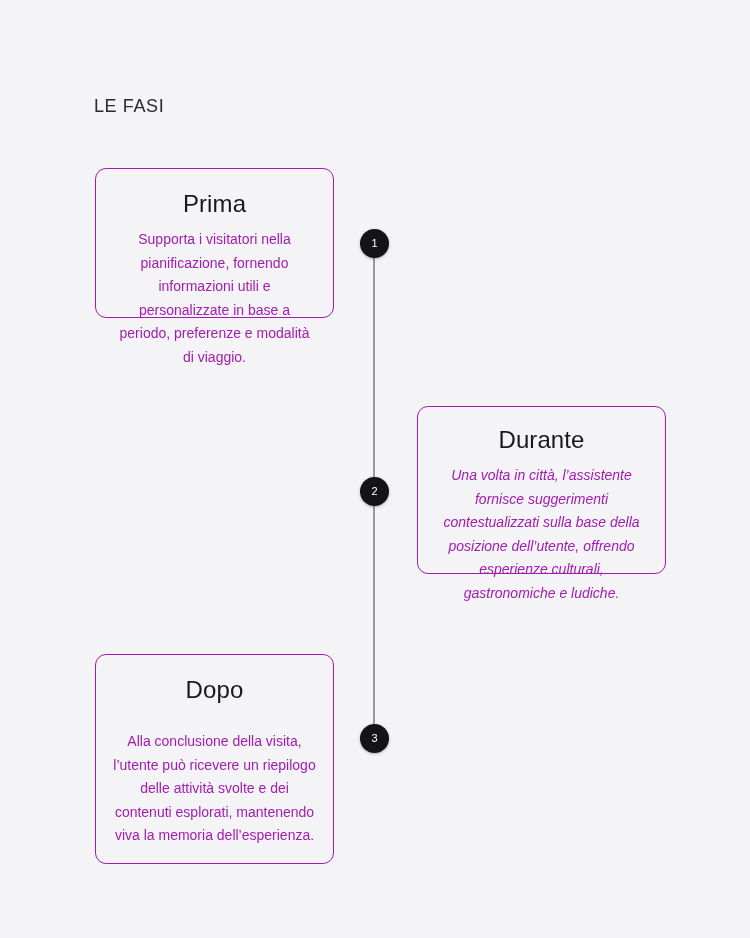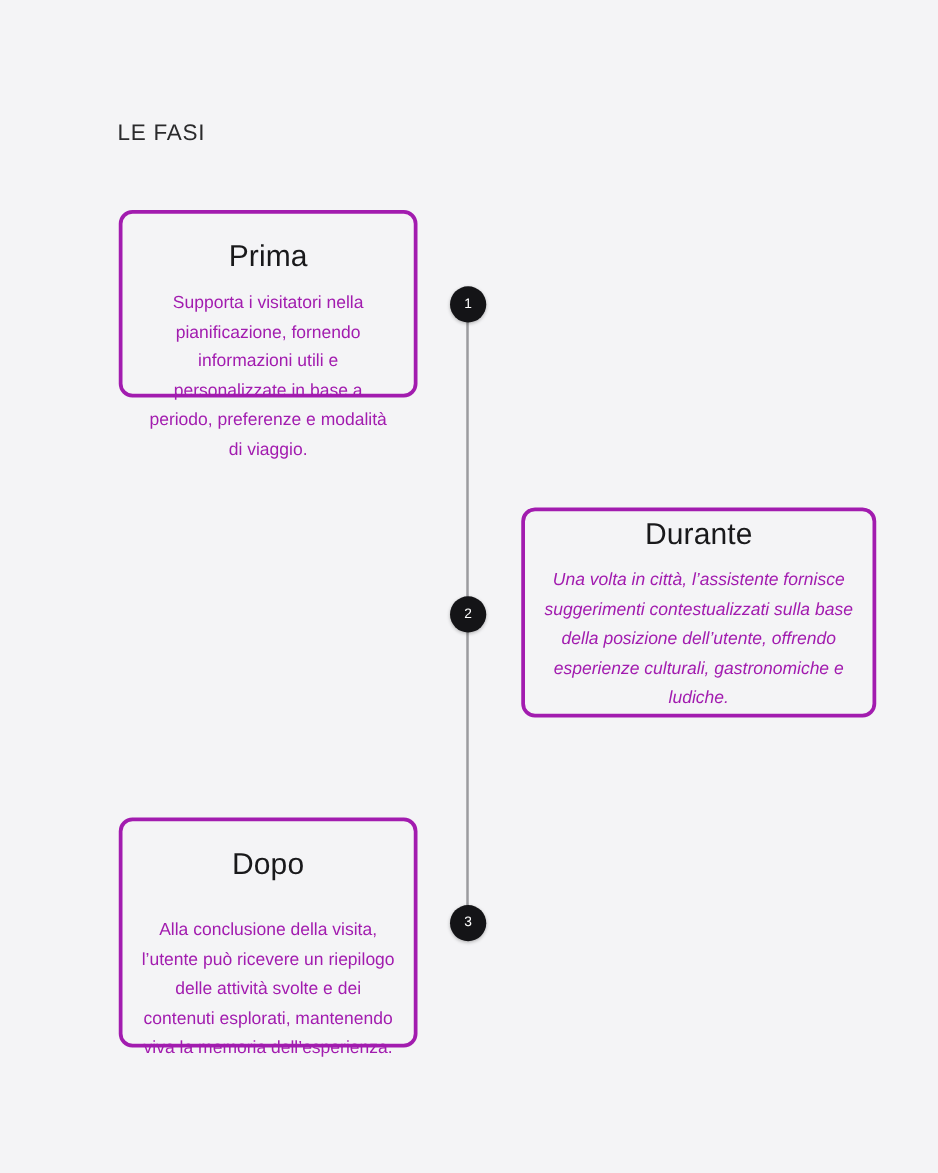--- a/index.html
+++ b/index.html
@@ -62,21 +62,21 @@
     line-height: 1;
   }
   .marker-1 { left: 360px; top: 229px; }
   .marker-2 { left: 360px; top: 477px; }
   .marker-3 { left: 360px; top: 724px; }
 
   
   .card {
     position: absolute;
     box-sizing: border-box;
-    border: 3px solid #a21caf;
+    border: 1px solid #a21caf;
     border-radius: 11px;
     background: transparent;
     display: flex;
     flex-direction: column;
     align-items: center;
     justify-content: flex-start;
     text-align: center;
   }
   .card-title {
     font-size: 24px;
@@ -97,31 +97,31 @@
     top: 168px;
     width: 239px;
     height: 150px;
     padding: 22px 16px 0 16px;
   }
   .card-1 .card-body { margin-top: 11px; padding: 0 3px; }
 
   .card-2 {
     left: 417px;
     top: 406px;
-    width: 284px;
+    width: 249px;
     height: 168px;
-    padding: 6px 12px 0 12px;
+    padding: 20px 12px 0 12px;
   }
   .card-2 .card-body { margin-top: 11px; padding: 0 2px; font-style: italic; }
 
   .card-3 {
     left: 95px;
     top: 654px;
     width: 239px;
-    height: 184px;
+    height: 210px;
     padding: 22px 12px 0 12px;
   }
   .card-3 .card-body { margin-top: 27px; padding: 0 2px; }
 </style>
 </head>
 <body>
 
 <div id="stage">
 
   <div class="section-label">LE FASI</div>

